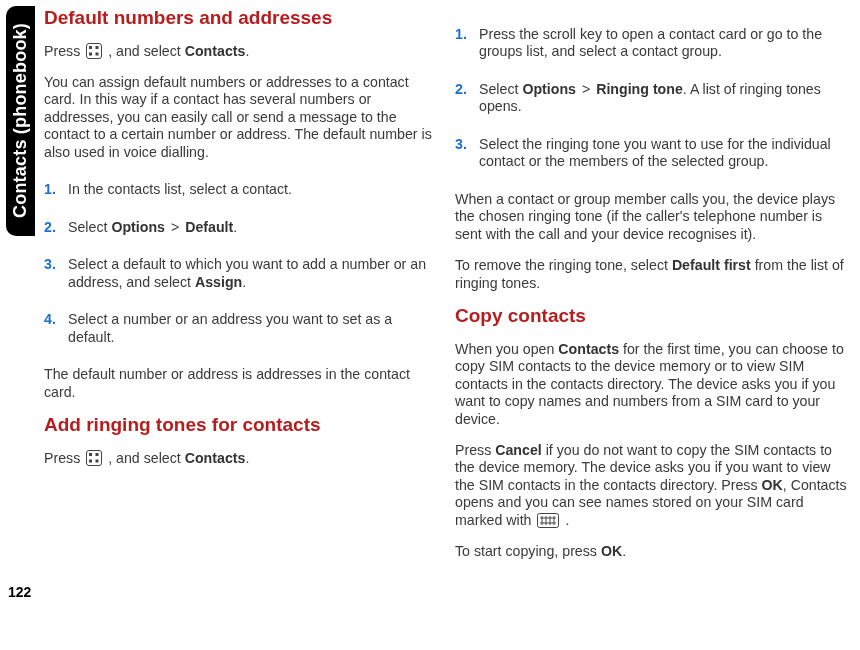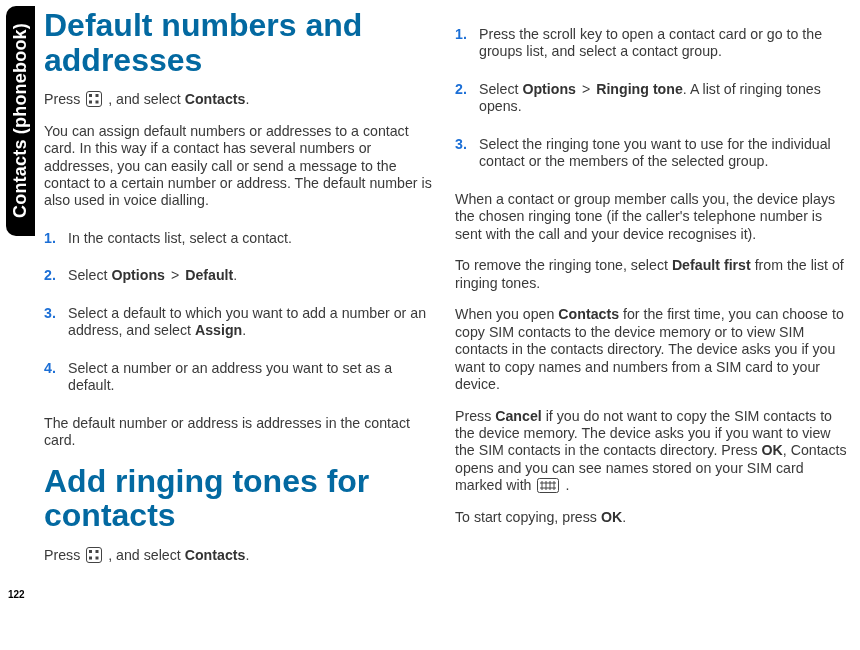--- a/index.html
+++ b/index.html
@@ -40,37 +40,37 @@
     border-bottom-right-radius: 10px;
     height: 210px;
     text-align: center;
     letter-spacing: 0.2px;
   }
   .page-number {
     position: absolute;
     left: 8px;
     bottom: 50px;
     font-weight: bold;
-    font-size: 10px;
+    font-size: 14px;
     color: #000;
   }
   .cols {
     display: flex;
     gap: 14px;
     height: 100%;
   }
   .col {
     flex: 1 1 0;
     font-size: 14.2px;
     line-height: 1.23;
   }
   h1 {
-    font-size: 32px;
+    font-size: 19px;
     margin: 0 0 4px 0;
-    color: #0369a1;
+    color: #b91c1c;
     font-weight: bold;
     line-height: 1.08;
   }
   h1.top { margin-top: 2px; }
   p { margin: 14px 0; }
   .bold { font-weight: bold; color: #333; }
   ol.steps {
     list-style: none;
     padding: 0;
     margin: 6px 0;
@@ -169,20 +169,21 @@
         </li>
         <li>Select the ringing tone you want to use for the individual contact or the members of the selected group.</li>
       </ol>
 
       <p>When a contact or group member calls you, the device plays the chosen ringing tone (if the caller's telephone number is sent with the call and your device recognises it).</p>
 
       <p>
         <span>To remove the ringing tone, select </span><span class="bold">Default first</span><span> from the list of ringing tones.</span>
       </p>
 
+      <h1>Copy contacts</h1>
 
       <p>
         <span>When you open </span><span class="bold">Contacts</span><span> for the first time, you can choose to copy SIM contacts to the device memory or to view SIM contacts in the contacts directory. The device asks you if you want to copy names and numbers from a SIM card to your device.</span>
       </p>
 
       <p>
         <span>Press </span><span class="bold">Cancel</span><span> if you do not want to copy the SIM contacts to the device memory. The device asks you if you want to view the SIM contacts in the contacts directory. Press </span><span class="bold">OK</span><span>, Contacts opens and you can see names stored on your SIM card marked with </span>
         <svg class="inline-icon" width="22" height="15">
           <rect x="0.5" y="0.5" width="21" height="14" rx="2" fill="#fff" stroke="#444"></rect>
           <g stroke="#444" stroke-width="1">

